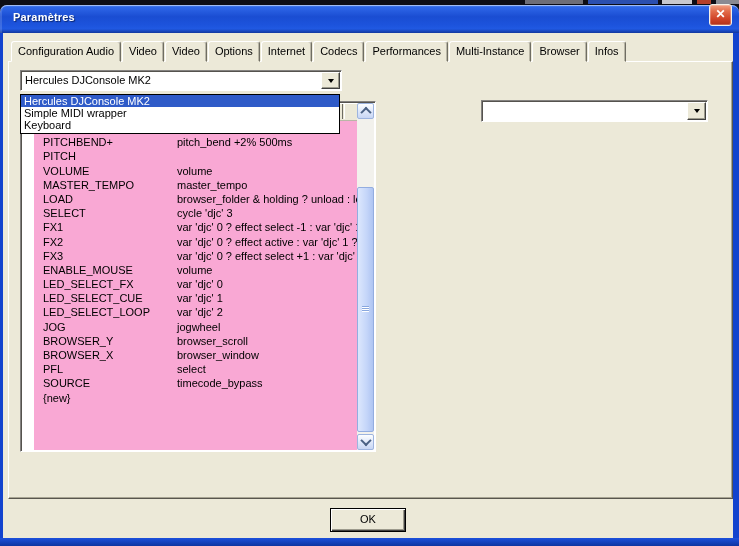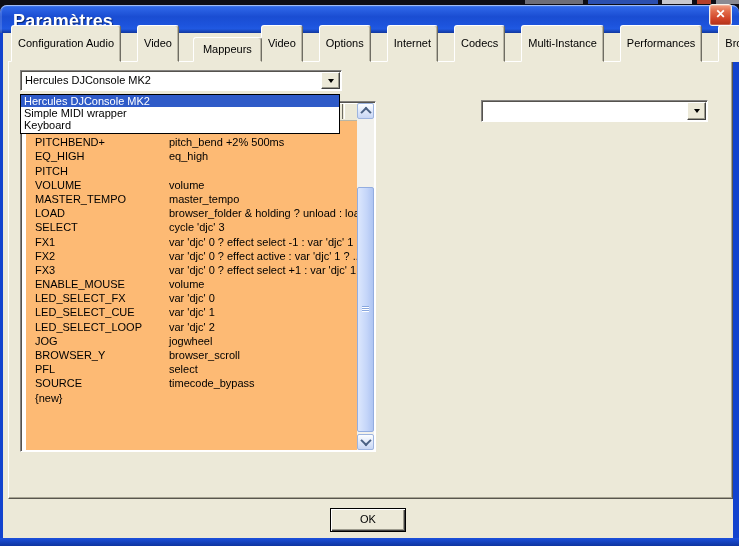--- a/index.html
+++ b/index.html
@@ -8,36 +8,36 @@
        background:#0D0D16;}
   .abs{position:absolute;}
 
   
   #top-strip{left:0;top:0;width:739px;height:5px;background:#0D0D16;}
   #top-strip .frag{position:absolute;top:0;height:4px;}
   #titlebar{left:0;top:5px;width:739px;height:28px;
     background:linear-gradient(180deg,#5A8BEF 0%,#2E66E8 8%,#1A4DD2 42%,#1C53DC 70%,#2059E2 85%,#11379E 100%);
     border-radius:7px 7px 0 0;
     box-shadow:inset 0 1px 0 rgba(255,255,255,.45), inset 2px 0 0 rgba(255,255,255,.15);}
-  #title-text{left:13px;top:11px;color:#fff;font-size:18px;font-weight:bold;
+  #title-text{left:13px;top:11px;color:#fff;font-size:11px;font-weight:bold;
     text-shadow:1px 1px 1px #0A246A;letter-spacing:.2px;}
   #close-btn{right:7px;top:4px;width:21px;height:20px;border-radius:3px;
     background:linear-gradient(180deg,#F3A183 0%,#E36E4C 30%,#D04327 70%,#B03118 100%);
     border:1px solid #F5F1E9;box-shadow:inset 0 0 0 1px rgba(255,255,255,.25);
     color:#fff;font-weight:bold;font-size:12px;text-align:center;line-height:18px;cursor:pointer;}
   #win-left{left:0;top:33px;width:3px;height:508px;background:#1243CE;}
   #win-right{left:733px;top:33px;width:6px;height:508px;background:#1243CE;}
   #win-bottom{left:0;top:538px;width:739px;height:8px;background:linear-gradient(180deg,#1C50DC,#0E34A0);}
   #dialog-bg{left:3px;top:33px;width:730px;height:505px;background:#ECE9D8;}
 
   
   #tabs{left:11px;top:38px;height:24px;display:flex;align-items:flex-end;z-index:3;}
-  .tab{height:19px;line-height:18px;padding:8px 6px;background:#ECE9D8;
+  .tab{height:19px;line-height:18px;padding:0 6px;background:#ECE9D8;
     border:1px solid;border-color:#FFFFFF #6F6D63 transparent #FFFFFF;
-    border-radius:3px 3px 0 0;margin-right:16px;position:relative;z-index:2;
+    border-radius:3px 3px 0 0;margin-right:1px;position:relative;z-index:2;
     box-shadow:inset -1px 0 0 #B9B6A6;white-space:nowrap;cursor:pointer;}
   .tab.active{height:23px;line-height:22px;padding:0 9px;margin-left:-2px;margin-right:-1px;
     z-index:4;box-shadow:inset -1px 0 0 #B9B6A6,0 2px 0 #ECE9D8;}
   #tab-page{left:8px;top:61px;width:723px;height:436px;background:#ECE9D8;
     border:1px solid;border-color:#FFFFFF #58564E #58564E #FFFFFF;
     box-shadow:inset -1px -1px 0 #A8A593;z-index:1;}
 
   
   .raised{background:#ECE9D8;border:1px solid;border-color:#FFFFFF #404040 #404040 #FFFFFF;
     box-shadow:inset -1px -1px 0 #9C9A8C, inset 1px 1px 0 #F8F7F2;cursor:pointer;}
@@ -58,21 +58,21 @@
     border:1px solid #000;z-index:10;}
   #device-list .opt{height:12px;line-height:12px;padding-left:3px;white-space:nowrap;cursor:pointer;}
   #device-list .opt.sel{background:#2F5BC8;color:#fff;}
 
   
   #map-list{left:20px;top:101px;width:354px;height:349px;z-index:1;}
   #map-header{position:absolute;left:1px;top:1px;width:335px;height:17px;background:#ECE9D8;
     border:1px solid;border-color:#FFFFFF #6F6D63 #6F6D63 #FFFFFF;box-shadow:inset -1px -1px 0 #B9B6A6;}
   #map-header .split{position:absolute;left:319px;top:0;width:1px;height:15px;
     border-left:1px solid #6F6D63;border-right:1px solid #FFFFFF;}
-  #rows{position:absolute;left:5px;top:19px;width:335px;height:329px;overflow:hidden;background:#fdba74;}
+  #rows{position:absolute;left:13px;top:19px;width:335px;height:329px;overflow:hidden;background:#f9a8d4;}
   .mrow{position:relative;height:14.2px;line-height:14.2px;white-space:nowrap;}
   .mrow .k{position:absolute;left:9px;}
   .mrow .v{position:absolute;left:143px;}
 
   
   .sb{position:absolute;background:#F2F1EC;}
   .sb-btn{position:absolute;left:0;width:17px;height:16px;border-radius:2px;
     background:linear-gradient(180deg,#FDFEFF 0%,#E3EBFB 45%,#C8D6F4 100%);
     border:1px solid #9DB4DF;box-sizing:border-box;display:flex;align-items:center;justify-content:center;cursor:pointer;}
   .sb-thumb{position:absolute;left:0;width:17px;border-radius:2px;box-sizing:border-box;
@@ -113,27 +113,26 @@
 
 <div id="dialog-bg" class="abs"></div>
 <div id="win-left" class="abs"></div>
 <div id="win-right" class="abs"></div>
 <div id="win-bottom" class="abs"></div>
 
 <div id="tab-page" class="abs"></div>
 <div id="tabs" class="abs">
     <div class="tab">Configuration Audio</div>
     <div class="tab">Video</div>
-    <div class="tab active">Mappeurs</div>
     <div class="tab">Video</div>
     <div class="tab">Options</div>
     <div class="tab">Internet</div>
     <div class="tab">Codecs</div>
+    <div class="tab">Performances</div>
     <div class="tab">Multi-Instance</div>
-    <div class="tab">Performances</div>
     <div class="tab">Browser</div>
     <div class="tab">Infos</div>
   </div>
 
 <div class="abs sunken combo" style="left:20px;top:70px;width:320px;height:19px;">
   <div class="val">Hercules DJConsole MK2</div>
   <div class="drop-btn">
     <div class="tri-down"></div>
   </div>
 </div>
@@ -156,24 +155,20 @@
   <div id="rows">
       <div class="mrow">
         <span class="k">PITCHBEND-</span>
         <span class="v">pitch_bend -2% 500ms</span>
       </div>
       <div class="mrow">
         <span class="k">PITCHBEND+</span>
         <span class="v">pitch_bend +2% 500ms</span>
       </div>
       <div class="mrow">
-        <span class="k">EQ_HIGH</span>
-        <span class="v">eq_high</span>
-      </div>
-      <div class="mrow">
         <span class="k">PITCH</span>
       </div>
       <div class="mrow">
         <span class="k">VOLUME</span>
         <span class="v">volume</span>
       </div>
       <div class="mrow">
         <span class="k">MASTER_TEMPO</span>
         <span class="v">master_tempo</span>
       </div>
@@ -213,20 +208,24 @@
         <span class="k">LED_SELECT_LOOP</span>
         <span class="v">var 'djc' 2</span>
       </div>
       <div class="mrow">
         <span class="k">JOG</span>
         <span class="v">jogwheel</span>
       </div>
       <div class="mrow">
         <span class="k">BROWSER_Y</span>
         <span class="v">browser_scroll</span>
+      </div>
+      <div class="mrow">
+        <span class="k">BROWSER_X</span>
+        <span class="v">browser_window</span>
       </div>
       <div class="mrow">
         <span class="k">PFL</span>
         <span class="v">select</span>
       </div>
       <div class="mrow">
         <span class="k">SOURCE</span>
         <span class="v">timecode_bypass</span>
       </div>
       <div class="mrow">

